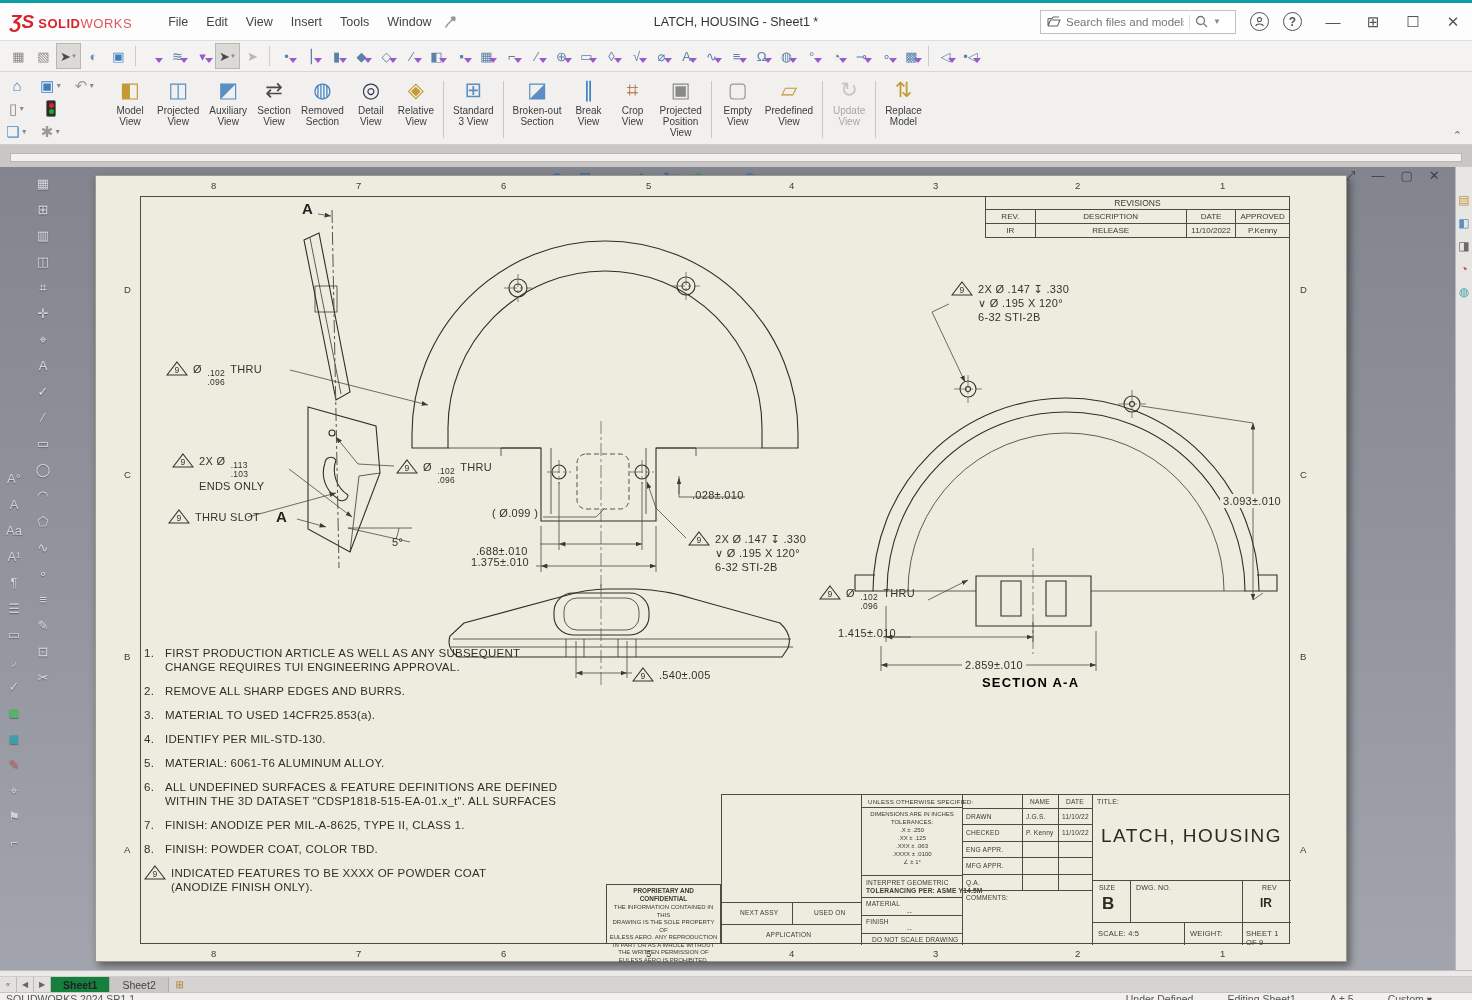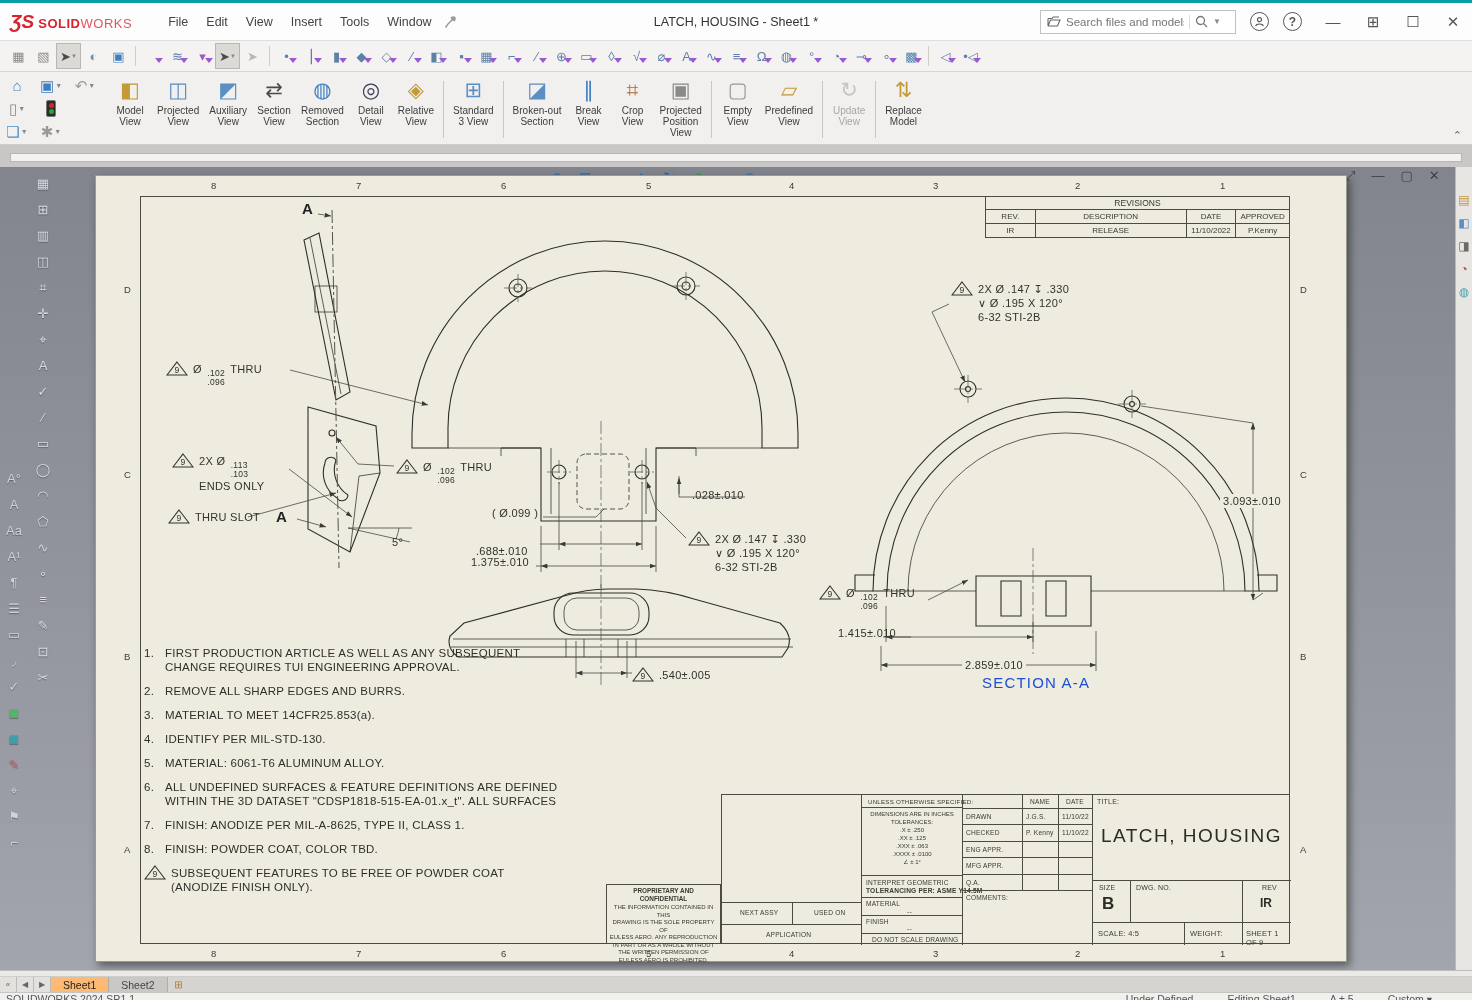--- a/index.html
+++ b/index.html
@@ -73,21 +73,21 @@
   .ln{stroke:#2e2e2a;fill:none;stroke-width:1.1}
   .thin{stroke-width:.75}
   .hid{stroke-dasharray:5 3;stroke-width:.8}
   .cl{stroke:#55554d;fill:none;stroke-width:.7;stroke-dasharray:13 3 3 3}
   .dim{stroke:#4a4a44;fill:none;stroke-width:.8}
 
   
   .callout{position:absolute;display:flex;gap:5px;align-items:flex-start;font-size:11px;color:#33332d;letter-spacing:.3px;white-space:nowrap;line-height:14px}
   .callout .lines{display:flex;flex-direction:column}
   .callout.bg{background:#edecdf;padding:0 3px}
-  .callout.seclbl{font-size:15px;font-weight:normal;letter-spacing:1.2px;color:#1d4ed8}
+  .callout.seclbl{font-size:13px;font-weight:bold;letter-spacing:1.2px;color:#000000}
   .callout.albl{font-size:15px;font-weight:bold;color:#222}
   .stk{display:inline-flex;flex-direction:column;font-size:8.5px;line-height:9px;vertical-align:-3px;margin:0 2px}
   .flagsvg{flex:0 0 auto;margin-top:-1px}
 
   
   .notes{position:absolute;left:48px;top:470px;width:440px;font-size:11.5px;color:#30302a;letter-spacing:.25px;line-height:14px}
   .notes .nhead{margin-bottom:11px}
   .note{display:flex;gap:5px;margin-bottom:10px;align-items:flex-start}
   .note .nnum{flex:0 0 16px}
   .note.flagged .nnum{flex:0 0 22px}
@@ -111,21 +111,21 @@
   .lbl{position:absolute;font-size:6.6px;letter-spacing:.2px}
   .prop{position:absolute;left:510px;top:708px;width:115px;height:60px;border:1px solid #4c4c45;padding:2px;text-align:center;font-size:6px;color:#3a3a33;line-height:7.5px}
   .prop .pt{font-weight:bold;font-size:6.4px;margin-bottom:2px}
 
   
   .bottombar{height:30px;flex:0 0 auto;display:flex;flex-direction:column}
   .scrollstrip{height:7px;background:#eceae8;border-top:1px solid #bfbdba;border-bottom:1px solid #cfcdca}
   .sheettabs{height:15px;background:#d6d4d1;display:flex;align-items:stretch}
   .stnav{width:17px;display:flex;align-items:center;justify-content:center;font-size:8px;color:#666;background:#e3e1de;border-right:1px solid #bdbbb8;cursor:pointer}
   .stab{padding:0 12px;display:flex;align-items:center;font-size:10.5px;background:#cac8c5;border-right:1px solid #b0aeab;color:#444;cursor:pointer}
-  .stab.active{background:#fdba74;font-weight:normal;color:#222}
+  .stab.active{background:#15803d;font-weight:bold;color:#222}
   .stadd{width:22px;display:flex;align-items:center;justify-content:center;font-size:10px;color:#b07c2a;cursor:pointer}
   .statusbar{height:8px;background:#f1f0ee;border-top:1px solid #c6c4c1;display:flex;align-items:flex-start;font-size:10.5px;color:#555;overflow:hidden;line-height:13px}
   .statusbar .sleft{margin-left:6px}
   .statusbar .sright{margin-left:auto;display:flex;gap:34px;margin-right:40px}
 </style>
 </head>
 <body>
 
 <div class="app">
 
@@ -568,21 +568,21 @@
           </div>
           <div class="note">
             <span class="nnum">2.</span>
             <div>
               <div>REMOVE ALL SHARP EDGES AND BURRS.</div>
             </div>
           </div>
           <div class="note">
             <span class="nnum">3.</span>
             <div>
-              <div>MATERIAL TO MEET 14CFR25.853(a).</div>
+              <div>MATERIAL TO USED 14CFR25.853(a).</div>
             </div>
           </div>
           <div class="note">
             <span class="nnum">4.</span>
             <div>
               <div>IDENTIFY PER MIL-STD-130.</div>
             </div>
           </div>
           <div class="note">
             <span class="nnum">5.</span>
@@ -608,21 +608,21 @@
             <div>
               <div>FINISH: POWDER COAT, COLOR TBD.</div>
             </div>
           </div>
           <div class="note flagged">
             <span class="nnum"><svg width="22" height="15" class="flagsvg">
                 <polygon points="11,1 21,14 1,14" fill="none" stroke="#33332d" stroke-width="1.1"></polygon>
                 <text x="11" y="12" text-anchor="middle" font-size="8.5" fill="#33332d" font-family="Liberation Sans,sans-serif">9</text>
               </svg></span>
             <div>
-              <div>SUBSEQUENT FEATURES TO BE FREE OF POWDER COAT</div>
+              <div>INDICATED FEATURES TO BE XXXX OF POWDER COAT</div>
               <div>(ANODIZE FINISH ONLY).</div>
             </div>
           </div>
         </div>
 
       <div id="callouts">
           <div class="callout" style="left: 855px; top: 106px;">
             <svg width="22" height="15" class="flagsvg">
               <polygon points="11,1 21,14 1,14" fill="none" stroke="#33332d" stroke-width="1.1"></polygon>
               <text x="11" y="12" text-anchor="middle" font-size="8.5" fill="#33332d" font-family="Liberation Sans,sans-serif">9</text>

